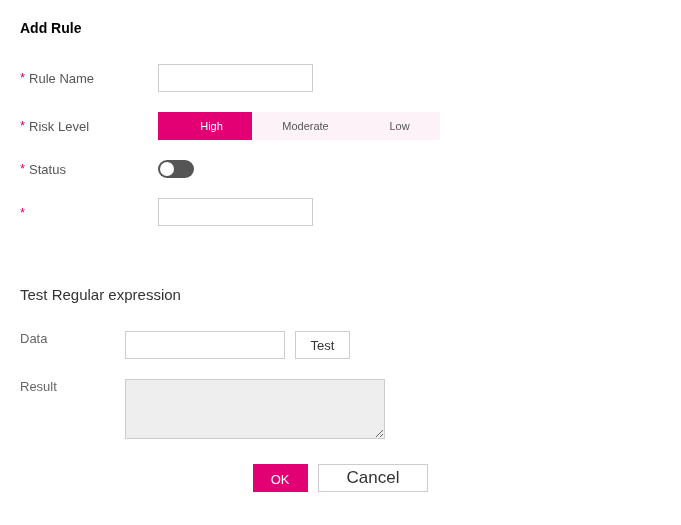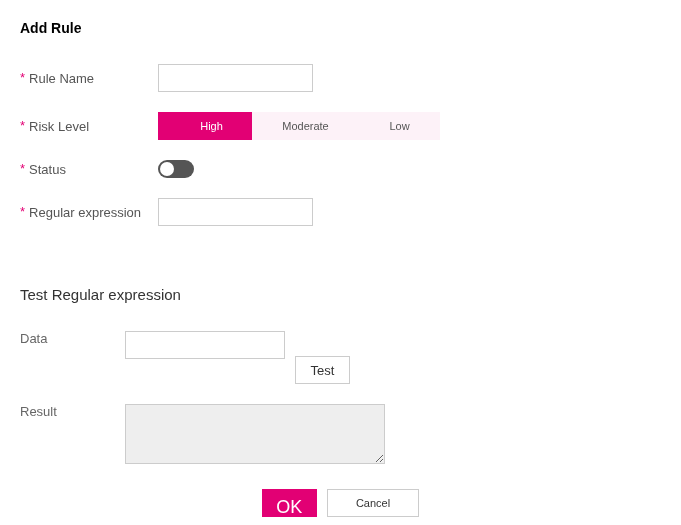--- a/index.html
+++ b/index.html
@@ -111,21 +111,20 @@
     }
     .test-btn {
       margin-left: 10px;
       width: 55px;
       height: 28px;
       border: 1px solid #ccc;
       background: #fff;
       cursor: pointer;
       font-size: 13px;
       color: #333;
-      margin-top: 25px;
     }
     .result-area {
       width: 260px;
       height: 60px;
       border: 1px solid #ccc;
       background: #eee;
       resize: both;
       overflow: auto;
       padding: 4px;
       font-size: 13px;
@@ -135,31 +134,31 @@
       justify-content: center;
       gap: 10px;
       margin-top: 25px;
     }
     .btn-primary {
       min-width: 55px;
       height: 28px;
       background: #e20074;
       border: none;
       color: #fff;
-      font-size: 18px;
+      font-size: 13px;
       padding: 8px 14px;
       cursor: pointer;
     }
     .btn-secondary {
       min-width: 70px;
       height: 28px;
       background: #fff;
       border: 1px solid #ccc;
       color: #333;
-      font-size: 11px;
+      font-size: 17px;
       padding: 0 28px;
       cursor: pointer;
     }
   </style>
 </head>
 <body>
 
 <h2 class="title">Add Rule</h2>
 
 <div class="form-row">
@@ -194,21 +193,20 @@
   <div class="field-col">
     <div class="switch">
       <div class="switch-knob"></div>
     </div>
   </div>
 </div>
 
 <div class="form-row">
   <div class="label-col">
     <span class="req">*</span>
-    <span>Regular expression</span>
   </div>
   <div class="field-col">
     <input type="text" class="text-input" value="" style="">
   </div>
 </div>
 
 <div class="section-title">Test Regular expression</div>
 
 <div class="test-row">
   <div class="test-label-col">Data</div>

